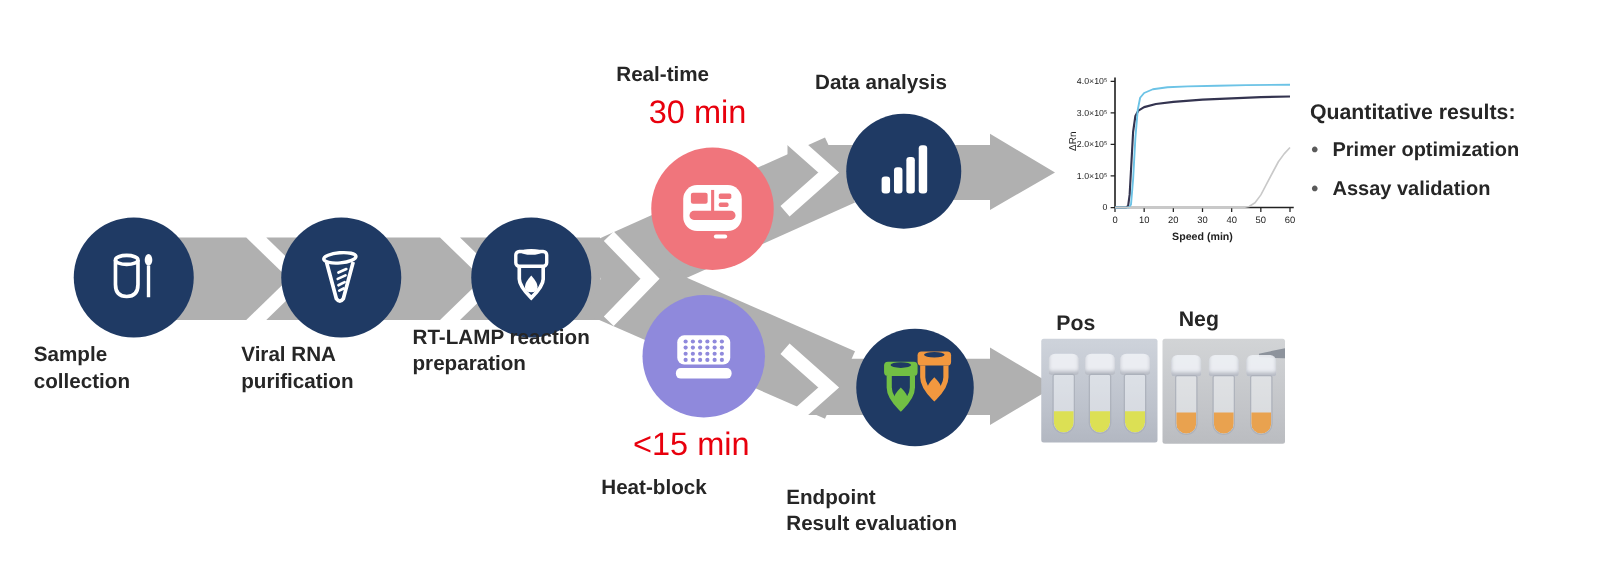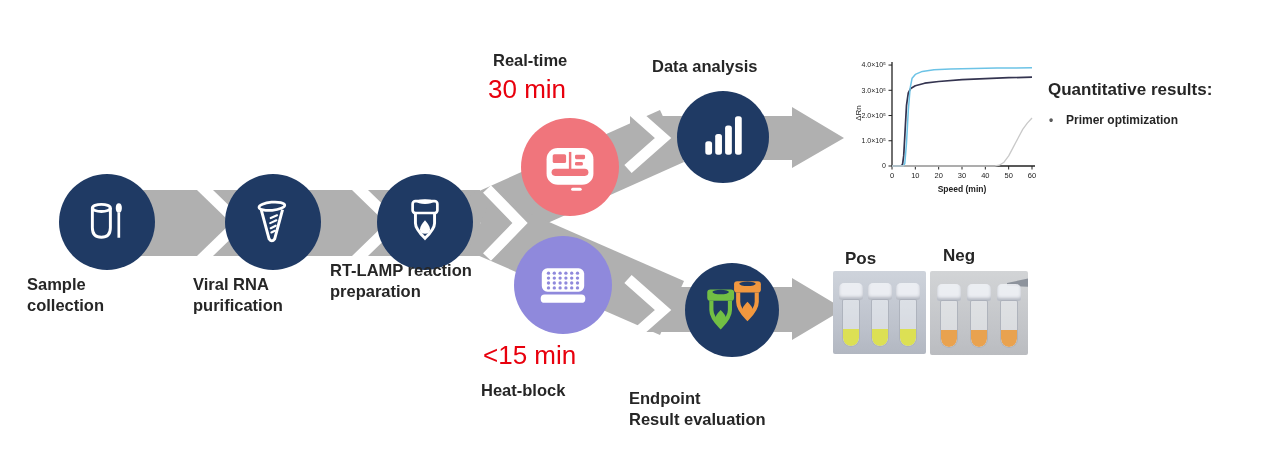--- a/index.html
+++ b/index.html
@@ -11,21 +11,21 @@
   .arrows .gray path{fill:var(--arrow-gray,#b0b0b0);}
   .arrows .chev path{fill:none;stroke:#fff;stroke-width:11;stroke-linejoin:miter;}
 
   .circle{position:absolute;border-radius:50%;display:flex;align-items:center;justify-content:center;z-index:2;}
   .navy{background:var(--navy,#1f3a64);}
   .pinkbg{background:var(--pink,#f0757c);}
   .purplebg{background:var(--purple,#8f89dc);}
 
   .lbl{position:absolute;text-align:left;font-weight:700;font-size:16.5px;line-height:21px;z-index:3;}
   .ml{white-space:pre-line;}
-  .time{position:absolute;text-align:left;font-weight:400;font-size:26px;line-height:30px;color:var(--red,#e8000d);z-index:3;}
+  .time{position:absolute;text-align:center;font-weight:400;font-size:26px;line-height:30px;color:var(--red,#e8000d);z-index:3;}
 
   .pinkfill{fill:var(--pink,#f0757c);}
   .purplefill{fill:var(--purple,#8f89dc);}
   .greenfill{fill:var(--green-tube,#72bf44);}
   .orangefill{fill:var(--orange-tube,#f2983f);}
   .greenstroke{stroke:var(--green-tube,#72bf44);fill:none;}
   .orangestroke{stroke:var(--orange-tube,#f2983f);fill:none;}
   .navyfill{fill:var(--navy,#1f3a64);}
 
   .chart{position:absolute;left:852px;top:50px;width:186px;height:152px;z-index:3;}
@@ -41,21 +41,21 @@
               border:1px solid rgba(150,156,168,.65);border-radius:2px 2px 9px 9px;overflow:hidden;box-sizing:border-box;}
   .ptube .liquid{position:absolute;bottom:0;left:0;right:0;height:17px;border-radius:0 0 8px 8px;}
   .photo.pos .liquid{background:var(--pos-liquid,#dce054);}
   .photo.neg .liquid{background:var(--neg-liquid,#e9a24f);}
   .pipette-tip{position:absolute;top:7px;right:-3px;width:24px;height:9px;background:#8d939c;
                clip-path:polygon(0 55%,100% 0,100% 100%,0 85%);}
 
   .results-block{position:absolute;left:1048px;width:238px;z-index:3;}
   .results-block h3{margin:0 0 10px 0;font-size:17px;font-weight:700;}
   .results-block ul{list-style:none;margin:0;padding:0;width:205px;}
-  .results-block li{position:relative;padding-left:18px;font-weight:700;font-size:12px;line-height:21px;margin-bottom:10px;}
+  .results-block li{position:relative;padding-left:18px;font-weight:700;font-size:16px;line-height:21px;margin-bottom:10px;}
   .results-block li::before{content:"\2022";position:absolute;left:1px;top:0;color:#5a5a5a;}
 </style>
 </head>
 <body>
 
 <div class="canvas">
 
   <svg class="arrows" width="1288" height="462" viewBox="0 0 1288 462">
     <g class="gray">
       <path d="M105,190 H197 L231,223 L197,256 H105 Z"></path>
@@ -269,17 +269,18 @@
         <div class="tbody">
           <div class="liquid"></div>
         </div>
       </div>
   </div>
 
   <div class="results-block" style="top:80px;">
     <h3>Quantitative results:</h3>
     <ul>
       <li>Primer optimization</li>
+      <li>Assay validation</li>
     </ul>
   </div>
 
 
 </div>
 
 </body></html>

